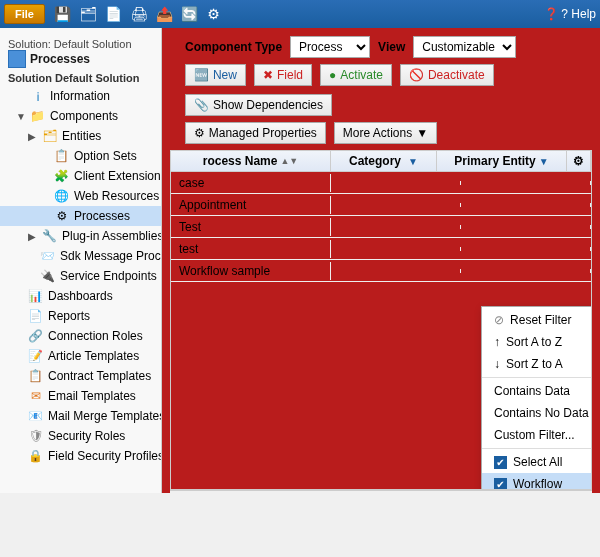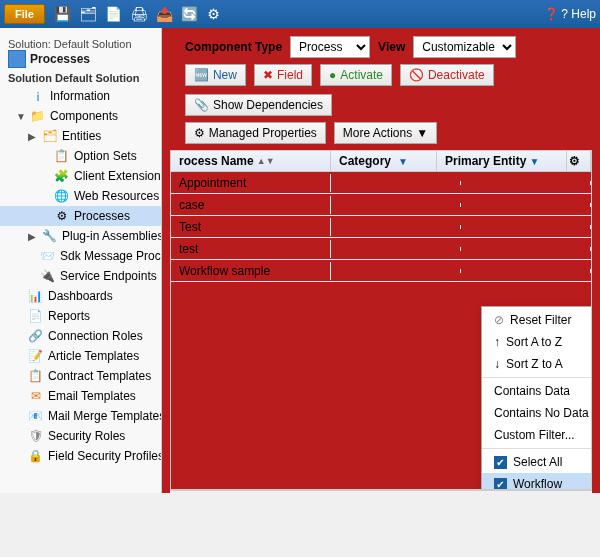--- a/index.html
+++ b/index.html
@@ -46,21 +46,21 @@
     .dropdown-select { height: 22px; border: 1px solid #aaa; padding: 1px 4px; font-size: 12px; background: white; min-width: 80px; }
 
     .btn { height: 22px; border: 1px solid #aaa; background: linear-gradient(to bottom, #f8f8f8, #e8e8e8); padding: 0 8px; cursor: pointer; font-size: 12px; display: inline-flex; align-items: center; gap: 4px; white-space: nowrap; }
     .btn-green { color: #2a8a2a; }
     .btn-red { color: #cc2222; }
     .btn-blue { color: #1a5ea0; }
 
     
     .grid-container { border: 1px solid #ccc; height: 340px; overflow: hidden; position: relative; }
     .grid-header { display: flex; background: linear-gradient(to bottom, #f0f4fa, #e0e8f5); border-bottom: 1px solid #ccc; }
-    .grid-col { padding: 3px 8px; font-weight: bold; font-size: 11px; border-right: 1px solid #ccc; display: flex; align-items: center; gap: 3px; }
+    .grid-col { padding: 3px 8px; font-weight: bold; font-size: 11px; border-right: 1px solid #ccc; display: flex; align-items: center; gap: 3px; justify-content: center; }
     .col-name { width: 160px; }
     .col-category { flex: 1; }
     .col-entity { width: 130px; }
     .col-settings { width: 24px; padding: 2px; }
     .sort-icon { font-size: 9px; color: #666; }
     .filter-icon { font-size: 10px; color: #1a5ea0; }
 
     .grid-body { overflow-y: auto; }
     .grid-row { display: flex; border-bottom: 1px solid #eee; align-items: center; min-height: 22px; }
     .grid-cell { padding: 2px 8px; font-size: 12px; border-right: 1px solid #eee; overflow: hidden; }
@@ -267,26 +267,26 @@
         <div class="grid-col col-entity">
           <span>Primary Entity</span>
           <span class="filter-icon">▼</span>
         </div>
         <div class="grid-col col-settings">
           <span>⚙</span>
         </div>
       </div>
       <div class="grid-body">
         <div class="grid-row">
+          <div class="grid-cell cell-name">case</div>
+          <div class="grid-cell cell-cat"></div>
+          <div class="grid-cell cell-entity"></div>
+        </div>
+        <div class="grid-row">
           <div class="grid-cell cell-name">Appointment</div>
-          <div class="grid-cell cell-cat"></div>
-          <div class="grid-cell cell-entity"></div>
-        </div>
-        <div class="grid-row">
-          <div class="grid-cell cell-name">case</div>
           <div class="grid-cell cell-cat"></div>
           <div class="grid-cell cell-entity"></div>
         </div>
         <div class="grid-row">
           <div class="grid-cell cell-name">Test</div>
           <div class="grid-cell cell-cat"></div>
           <div class="grid-cell cell-entity"></div>
         </div>
         <div class="grid-row">
           <div class="grid-cell cell-name">test</div>

